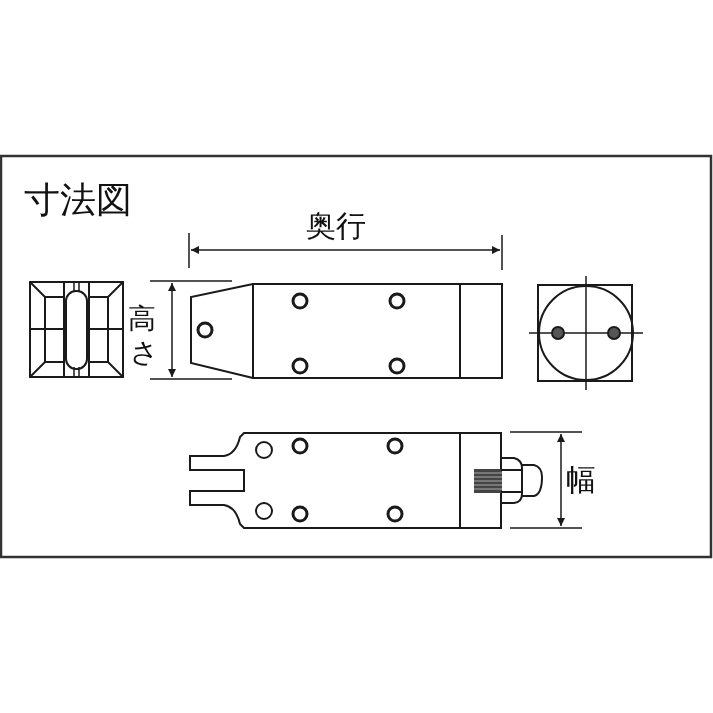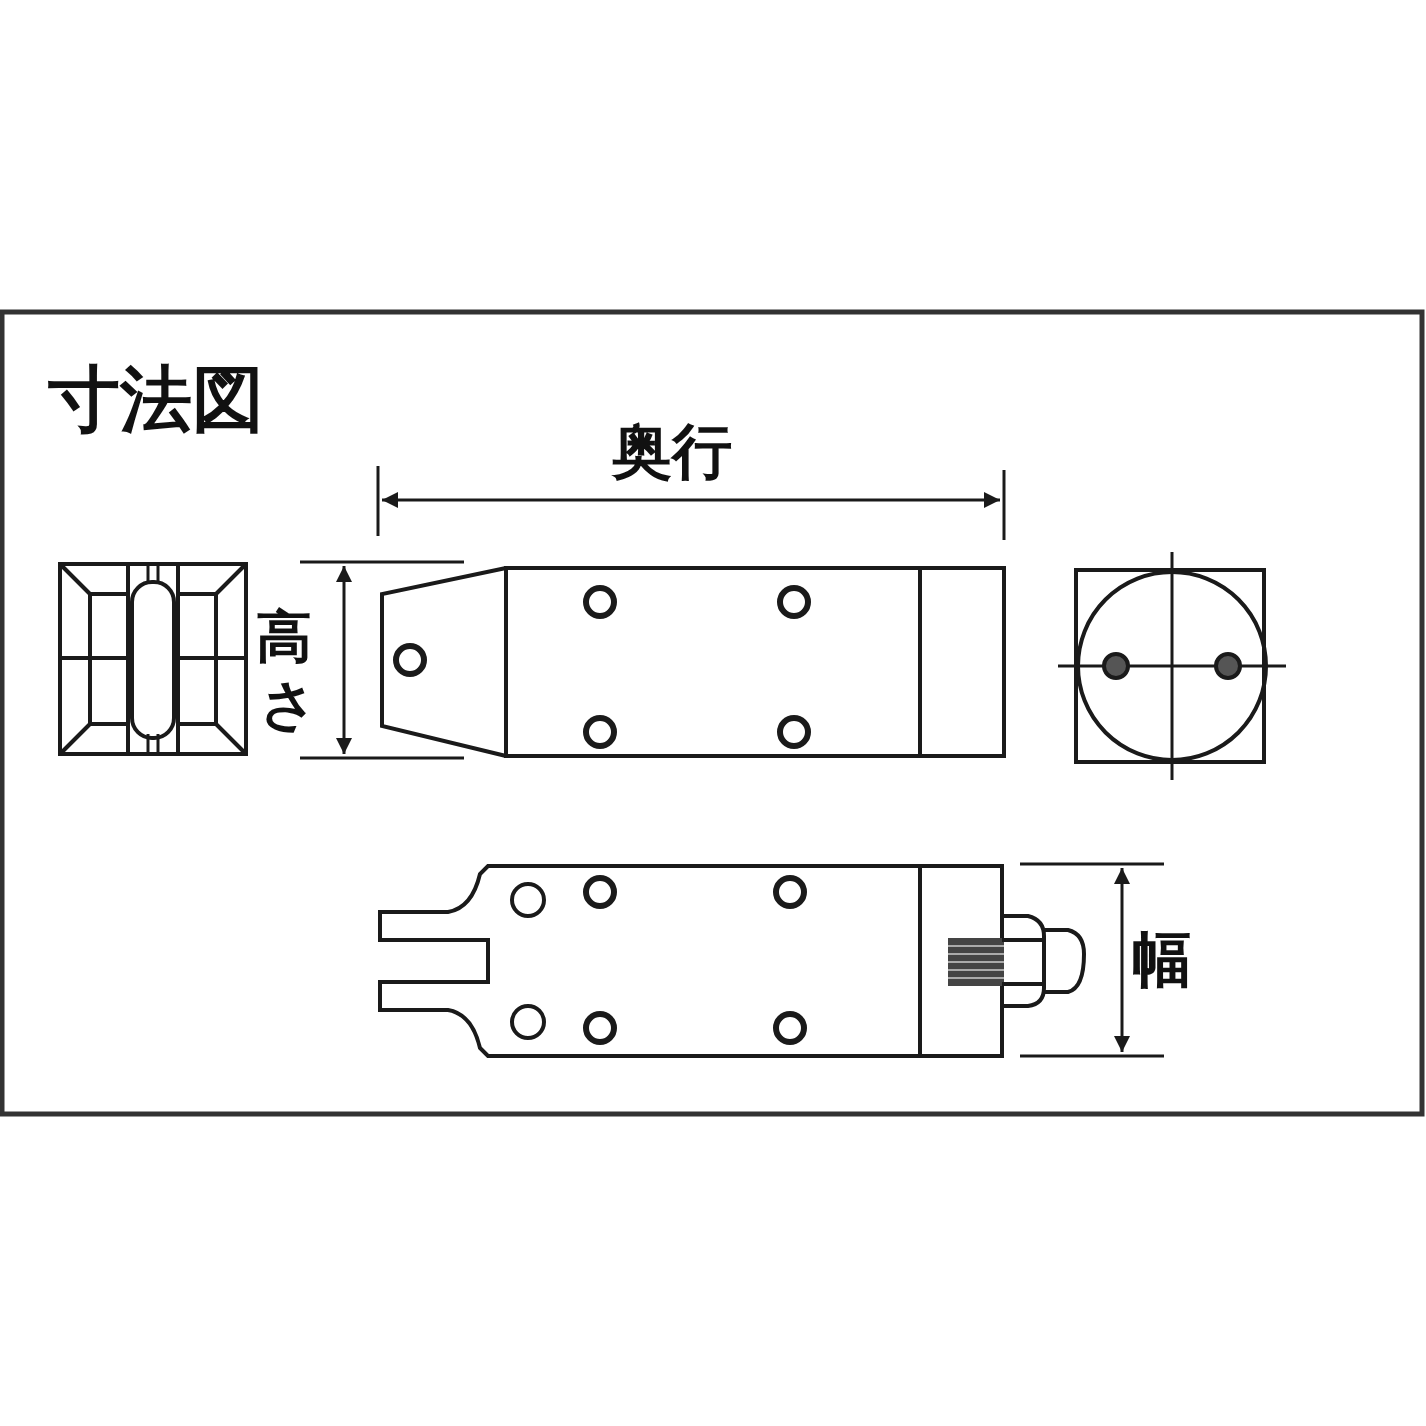--- a/index.html
+++ b/index.html
@@ -1,17 +1,17 @@
 <!DOCTYPE html>
 <html><head>
   <meta charset="utf-8">
   <style>
     html, body { margin: 0; padding: 0; background: #ffffff; }
     body { width: 713px; height: 713px; position: relative; overflow: hidden; font-family: "DejaVu Sans", sans-serif; }
-    #stage { position: absolute; left: 0; top: 0; width: 569px; height: 713px; font-weight: bold; }
+    #stage { position: absolute; left: 0; top: 0; width: 569px; height: 713px; }
     svg text { font-family: "DejaVu Sans", sans-serif; fill: #111; }
     .ln { stroke: #1a1a1a; stroke-width: 2; fill: none; }
     .thin { stroke: #1a1a1a; stroke-width: 1.5; fill: none; }
   </style>
 </head>
 <body>
 
 <div id="stage">
 <svg width="713" height="713" viewBox="0 0 713 713" xmlns="http://www.w3.org/2000/svg">
   <defs>

